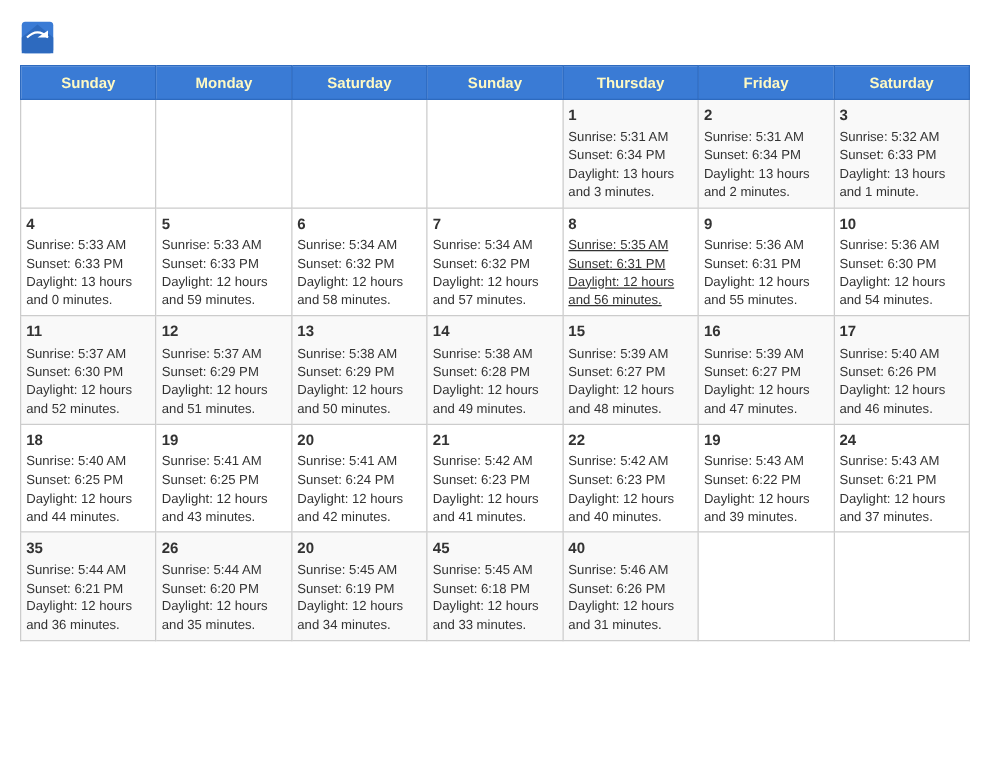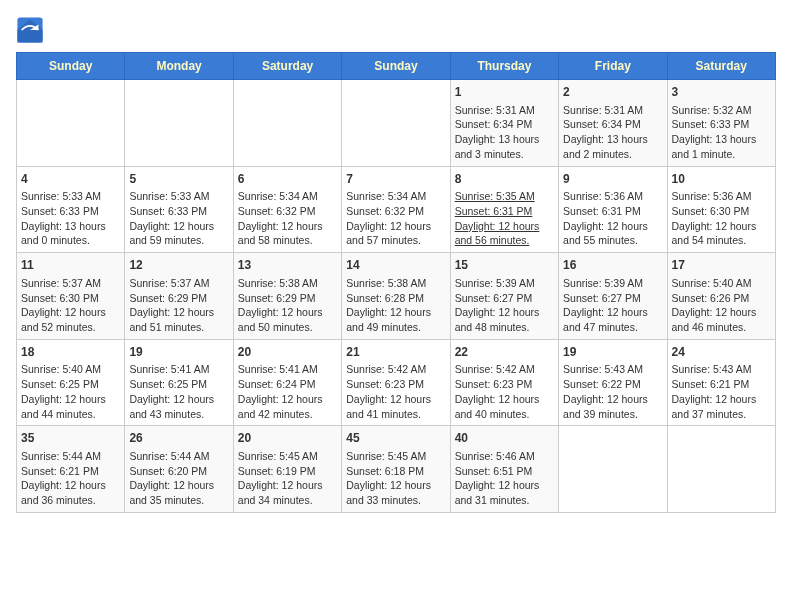--- a/index.html
+++ b/index.html
@@ -325,21 +325,21 @@
         <td>
           <span class="day-number">45</span>
           <div style="white-space: pre-line;">Sunrise: 5:45 AM
 Sunset: 6:18 PM
 Daylight: 12 hours
 and 33 minutes.</div>
         </td>
         <td>
           <span class="day-number">40</span>
           <div style="white-space: pre-line;">Sunrise: 5:46 AM
-Sunset: 6:51 PM
+Sunset: 6:26 PM
 Daylight: 12 hours
 and 31 minutes.</div>
         </td>
         <td class="empty-cell"></td>
         <td class="empty-cell"></td>
       </tr>
     </tbody>
 </table>
 
 </body></html>

